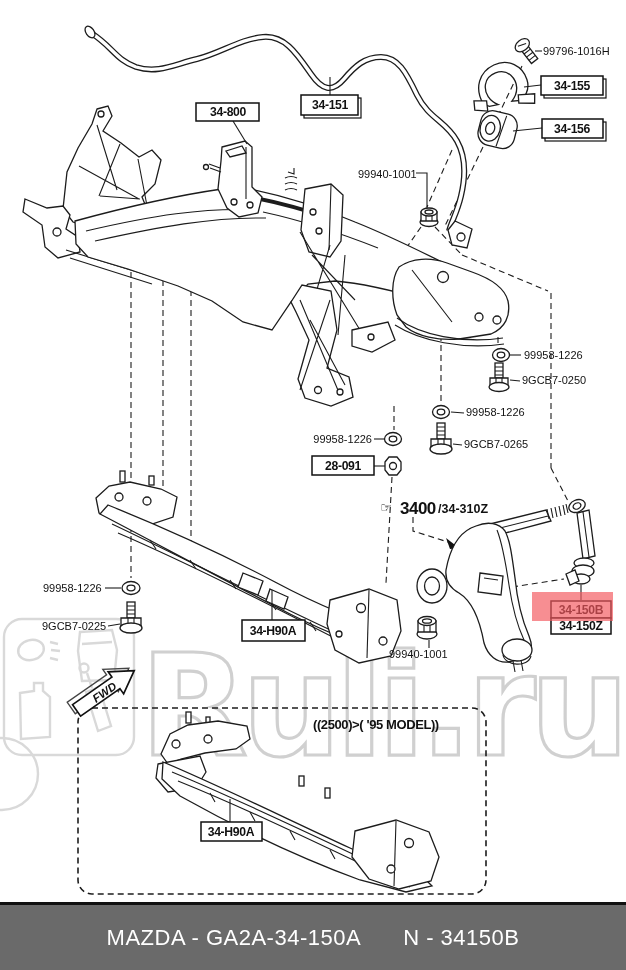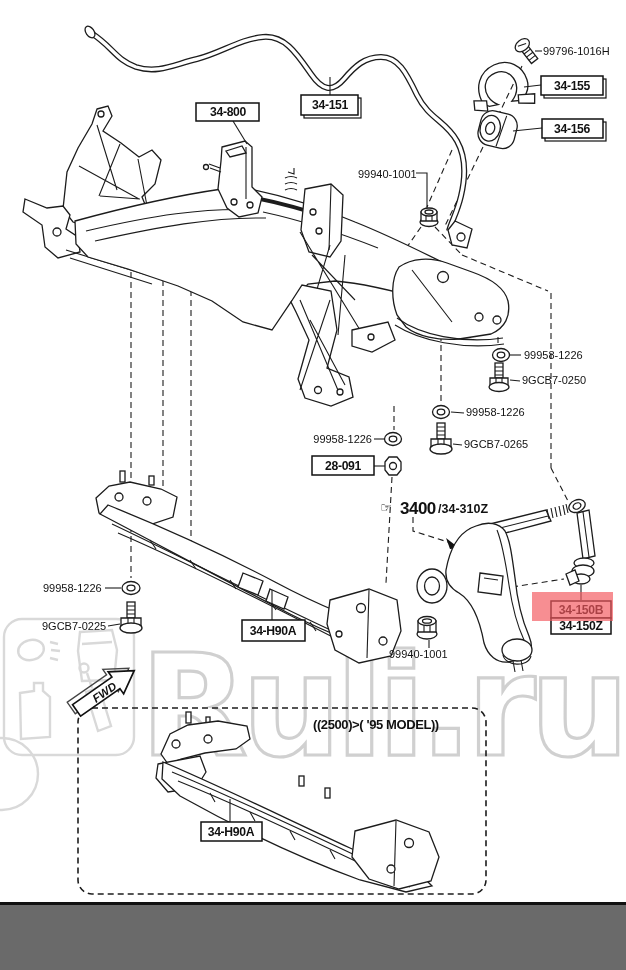--- a/index.html
+++ b/index.html
@@ -337,15 +337,17 @@
     <text class="bx" x="581" y="614" text-anchor="middle">34-150B</text>
     <text class="bx" x="581" y="630" text-anchor="middle">34-150Z</text>
     <rect x="532" y="592" width="81" height="29" fill="#f3595f" opacity="0.68"></rect>
   </g>
 
   <text x="313" y="729" font-size="13" font-weight="600" letter-spacing="-0.4">((2500)&gt;( '95 MODEL))</text>
 </svg>
 
 <div class="footer-line"></div>
 <div class="footer-bar">
+  <span>MAZDA - GA2A-34-150A</span>
+  <span>N - 34150B</span>
 </div>
 
 </div>
 
 </body></html>

